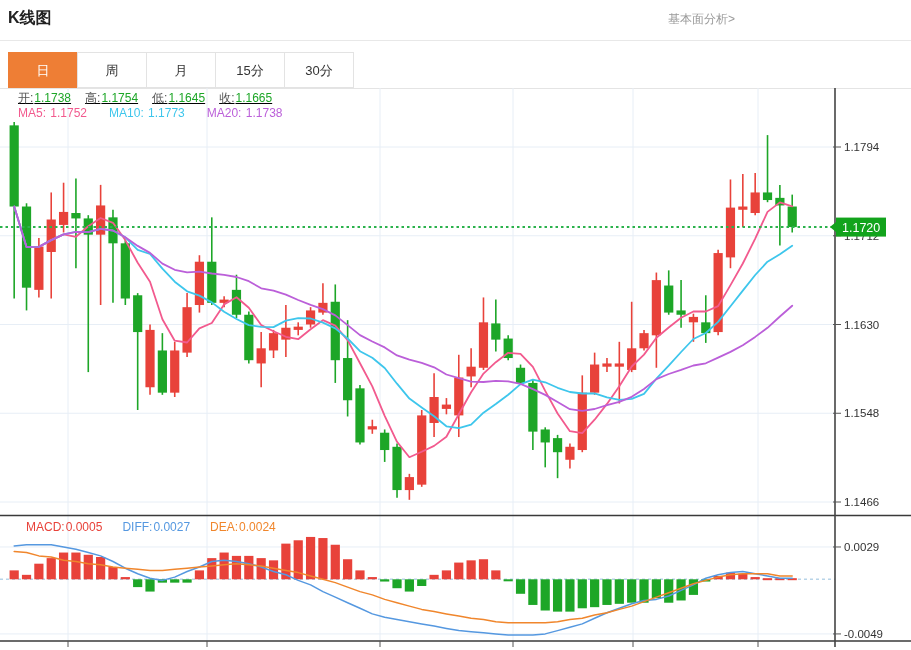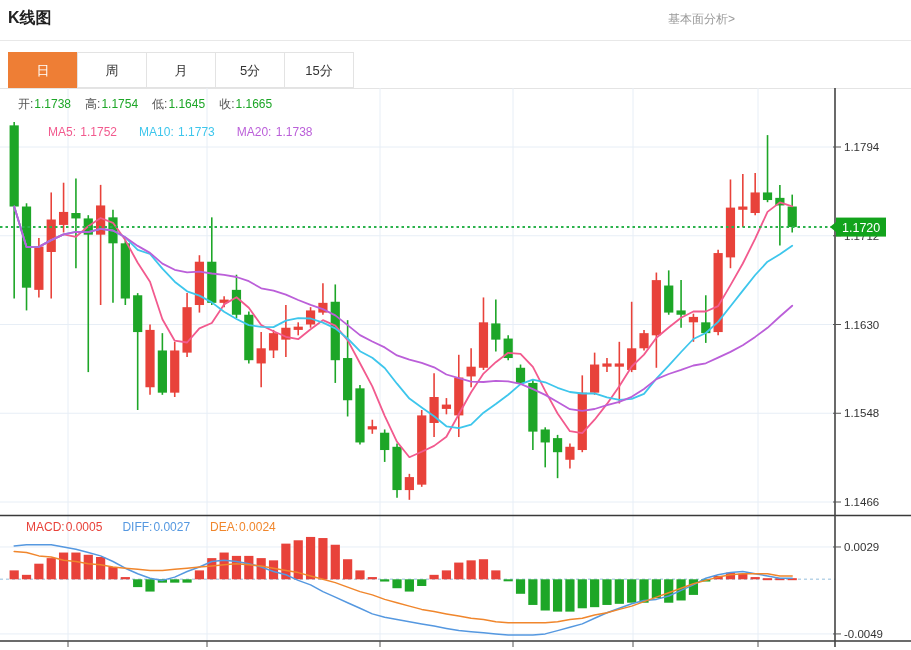--- a/index.html
+++ b/index.html
@@ -8,43 +8,43 @@
   .page-header{position:absolute;top:8px;left:8px;right:6px;height:26px;}
   .page-title{font-size:16px;font-weight:bold;color:#222;float:left;}
   .header-link{float:right;font-size:12px;color:#999;margin-top:3px;cursor:pointer;text-decoration:none;margin-left:48px;}
   .title-rule{position:absolute;top:40px;left:0;width:911px;border-bottom:1px solid #e8e8e8;}
   .tabbar{position:absolute;top:52px;left:8px;display:flex;}
   .tab{width:68px;height:34px;line-height:35px;text-align:center;font-size:13px;color:#333;background:#fff;border:1px solid #e3e3e3;margin-left:-1px;cursor:pointer;box-sizing:content-box;}
   .tab:first-child{margin-left:0;}
   .tab.active{background:#ee7e35;border-color:#ee7e35;color:#fff;}
   .chart-top-rule{position:absolute;top:88px;left:0;width:911px;border-bottom:1px solid #e4e4e4;}
   .overlay-row{position:absolute;left:18px;font-size:12px;white-space:nowrap;z-index:5;pointer-events:none;}
-  #ohlc-row{top:96px;}
-  #ma-row{top:125px;margin-left:30px;}
+  #ohlc-row{top:90px;text-decoration:underline;}
+  #ma-row{top:106px;}
   #macd-row{top:520px;margin-left:8px;}
   .pair{margin-right:14px;}
   .pair .lbl{color:#555;}
   .pair .val{margin-left:1px;}
   #chart-svg{position:absolute;top:88px;left:0;}
 </style>
 </head>
 <body>
 
 <div class="page">
   <div class="page-header">
     <div class="page-title">K线图</div>
     <a class="header-link">基本面分析&gt;</a>
   </div>
   <div class="title-rule"></div>
   <div class="tabbar">
       <div class="tab active">日</div>
       <div class="tab">周</div>
       <div class="tab">月</div>
-      <div class="tab">5分</div>
       <div class="tab">15分</div>
+      <div class="tab">30分</div>
     </div>
   <div class="chart-top-rule"></div>
 
   <div id="ohlc-row" class="overlay-row"><span class="pair"><span class="lbl" style="color: rgb(85, 85, 85);">开:</span><span class="val" style="color: rgb(29, 166, 39);">1.1738</span></span><span class="pair"><span class="lbl" style="color: rgb(85, 85, 85);">高:</span><span class="val" style="color: rgb(29, 166, 39);">1.1754</span></span><span class="pair"><span class="lbl" style="color: rgb(85, 85, 85);">低:</span><span class="val" style="color: rgb(29, 166, 39);">1.1645</span></span><span class="pair"><span class="lbl" style="color: rgb(85, 85, 85);">收:</span><span class="val" style="color: rgb(29, 166, 39);">1.1665</span></span></div>
   <div id="ma-row" class="overlay-row"><span class="pair" style="margin-right: 22px;"><span class="lbl" style="color: rgb(242, 90, 142);">MA5: </span><span class="val" style="color: rgb(242, 90, 142);">1.1752</span></span><span class="pair" style="margin-right: 22px;"><span class="lbl" style="color: rgb(62, 198, 236);">MA10: </span><span class="val" style="color: rgb(62, 198, 236);">1.1773</span></span><span class="pair" style="margin-right: 22px;"><span class="lbl" style="color: rgb(187, 95, 217);">MA20: </span><span class="val" style="color: rgb(187, 95, 217);">1.1738</span></span></div>
   <div id="macd-row" class="overlay-row"><span class="pair" style="margin-right: 20px;"><span class="lbl" style="color: rgb(232, 66, 58);">MACD:</span><span class="val" style="color: rgb(232, 66, 58);">0.0005</span></span><span class="pair" style="margin-right: 20px;"><span class="lbl" style="color: rgb(85, 152, 224);">DIFF:</span><span class="val" style="color: rgb(85, 152, 224);">0.0027</span></span><span class="pair" style="margin-right: 20px;"><span class="lbl" style="color: rgb(240, 134, 44);">DEA:</span><span class="val" style="color: rgb(240, 134, 44);">0.0024</span></span></div>
 
   <svg id="chart-svg" width="911" height="562" viewBox="0 88 911 562">
       <line x1="0" y1="147" x2="835" y2="147" stroke="#e7eef6" stroke-width="1"></line>
       <line x1="0" y1="235.75" x2="835" y2="235.75" stroke="#e7eef6" stroke-width="1"></line>

